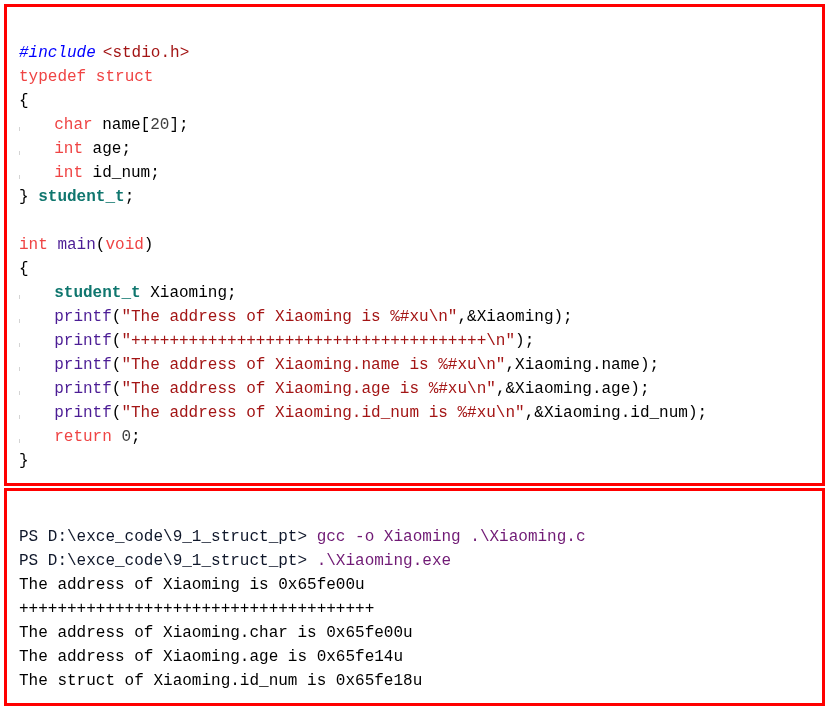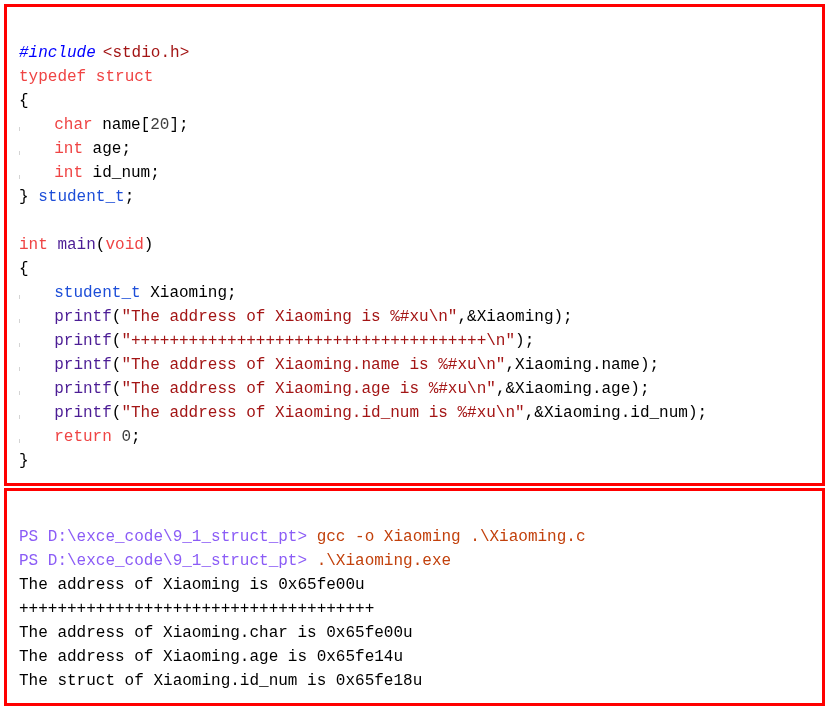--- a/index.html
+++ b/index.html
@@ -17,30 +17,30 @@
     border: 3px solid #f00;
     padding: 10px 10px 10px 12px;
     background: #fff;
     margin-bottom: 2px;
     white-space: pre;
     overflow: hidden;
   }
   .kw   { color: #ef4444; }       
   .pp   { color: #0000ff; font-style: italic; }       
   .inc  { color: #a31515; margin-left: 7px; }       
-  .ty   { color: #1d4ed8; }       
+  .ty   { color: #0f766e; font-weight: bold; }       
   .fn   { color: #4c1d95; }       
   .str  { color: #a31515; }       
   .num  { color: #404040; text-align: right; }
   .indent { display:inline-block; width:2.2em; position:relative; }
   .indent::before { content:""; position:absolute; left:0; top:-0.15em; bottom:-0.15em; border-left:1px solid #d4d4d4; }
 
   .term-line { white-space: pre; }
-  .ps-prompt { color: #8b5cf6; }
-  .ps-cmd    { color: #c2410c; }
+  .ps-prompt { color: #0f172a; }
+  .ps-cmd    { color: #701a75; }
 </style>
 </head>
 <body>
 
 <div class="panel">
 <span><span class="pp">#include</span><span class="inc">&lt;stdio.h&gt;</span></span>
 <span><span class="kw">typedef</span> <span class="kw">struct</span></span>
 <span><span>{</span></span>
 <span><span class="indent"></span><span class="kw">char</span><span> name[</span><span class="num">20</span><span>];</span></span>
 <span><span class="indent"></span><span class="kw">int</span><span> age;</span></span>

